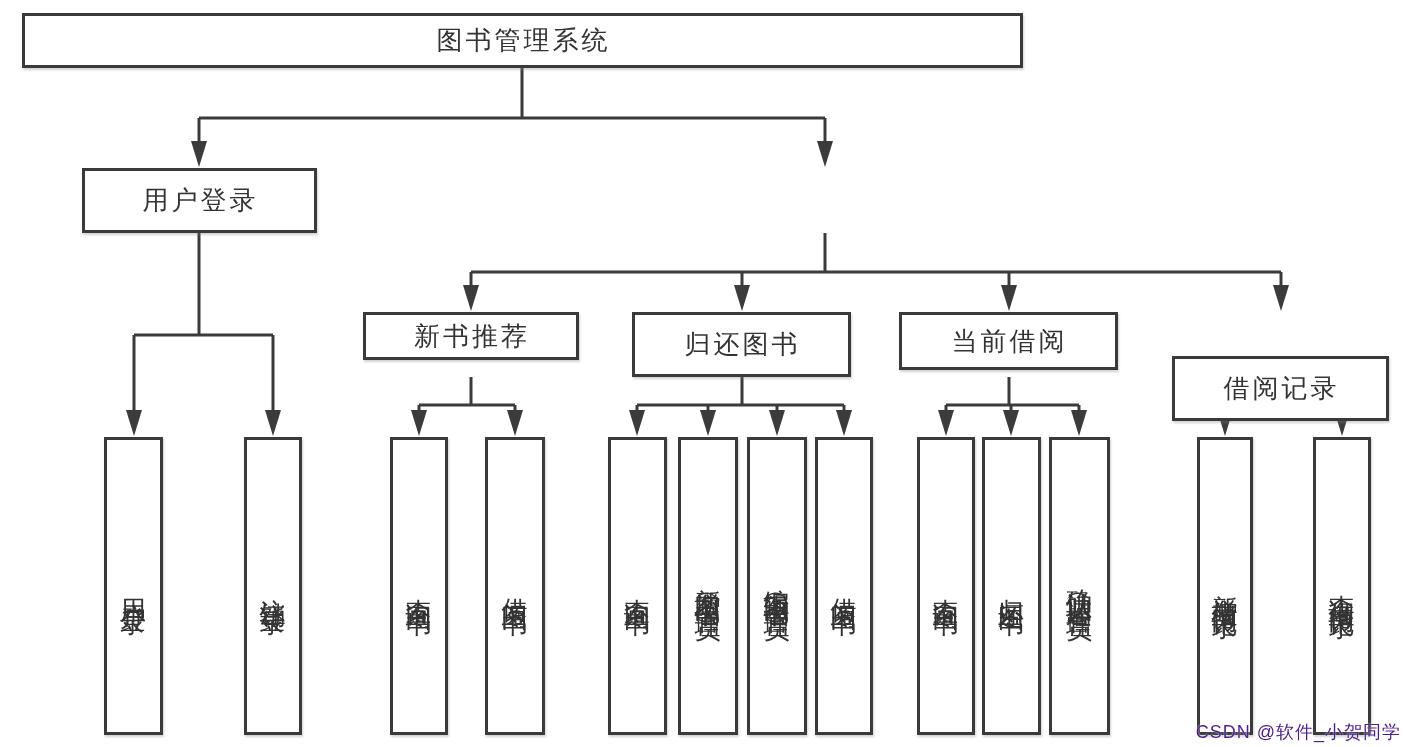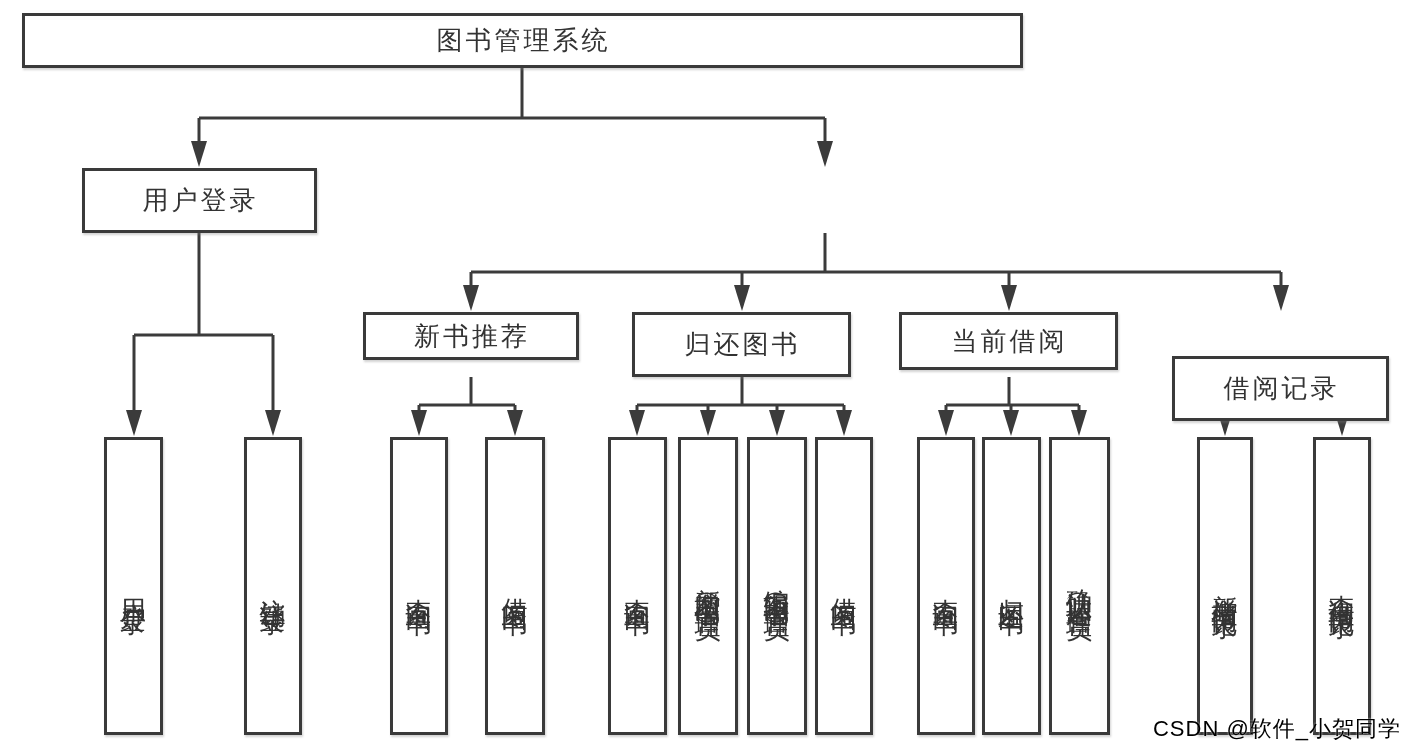--- a/index.html
+++ b/index.html
@@ -31,23 +31,23 @@
     writing-mode: vertical-rl;
     text-orientation: mixed;
     font-size: 26px;
     letter-spacing: 4px;
     line-height: 1;
   }
   .watermark {
     position: absolute;
     right: 4px;
     bottom: 3px;
-    font-size: 22px;
+    font-size: 18px;
     letter-spacing: 1px;
-    color: #000000;
+    color: #4c1d95;
     text-shadow: 0 0 2px #ffffff;
     z-index: 10;
     white-space: nowrap;
   }
 </style>
 </head>
 <body>
 
 <div class="canvas">
 

